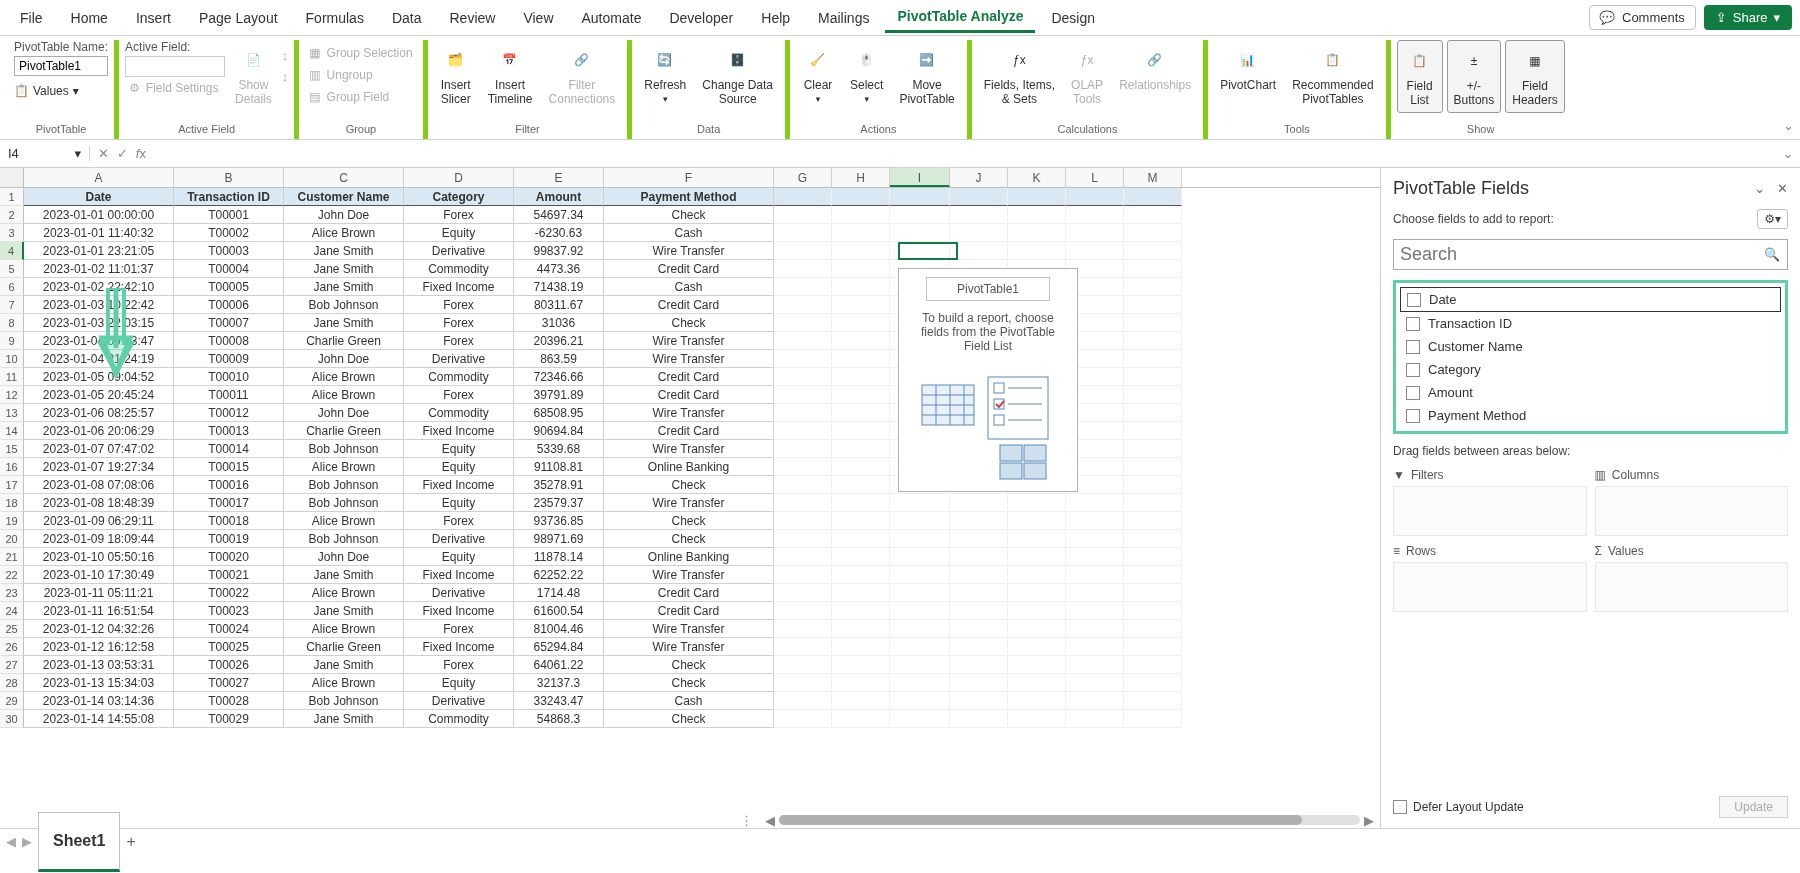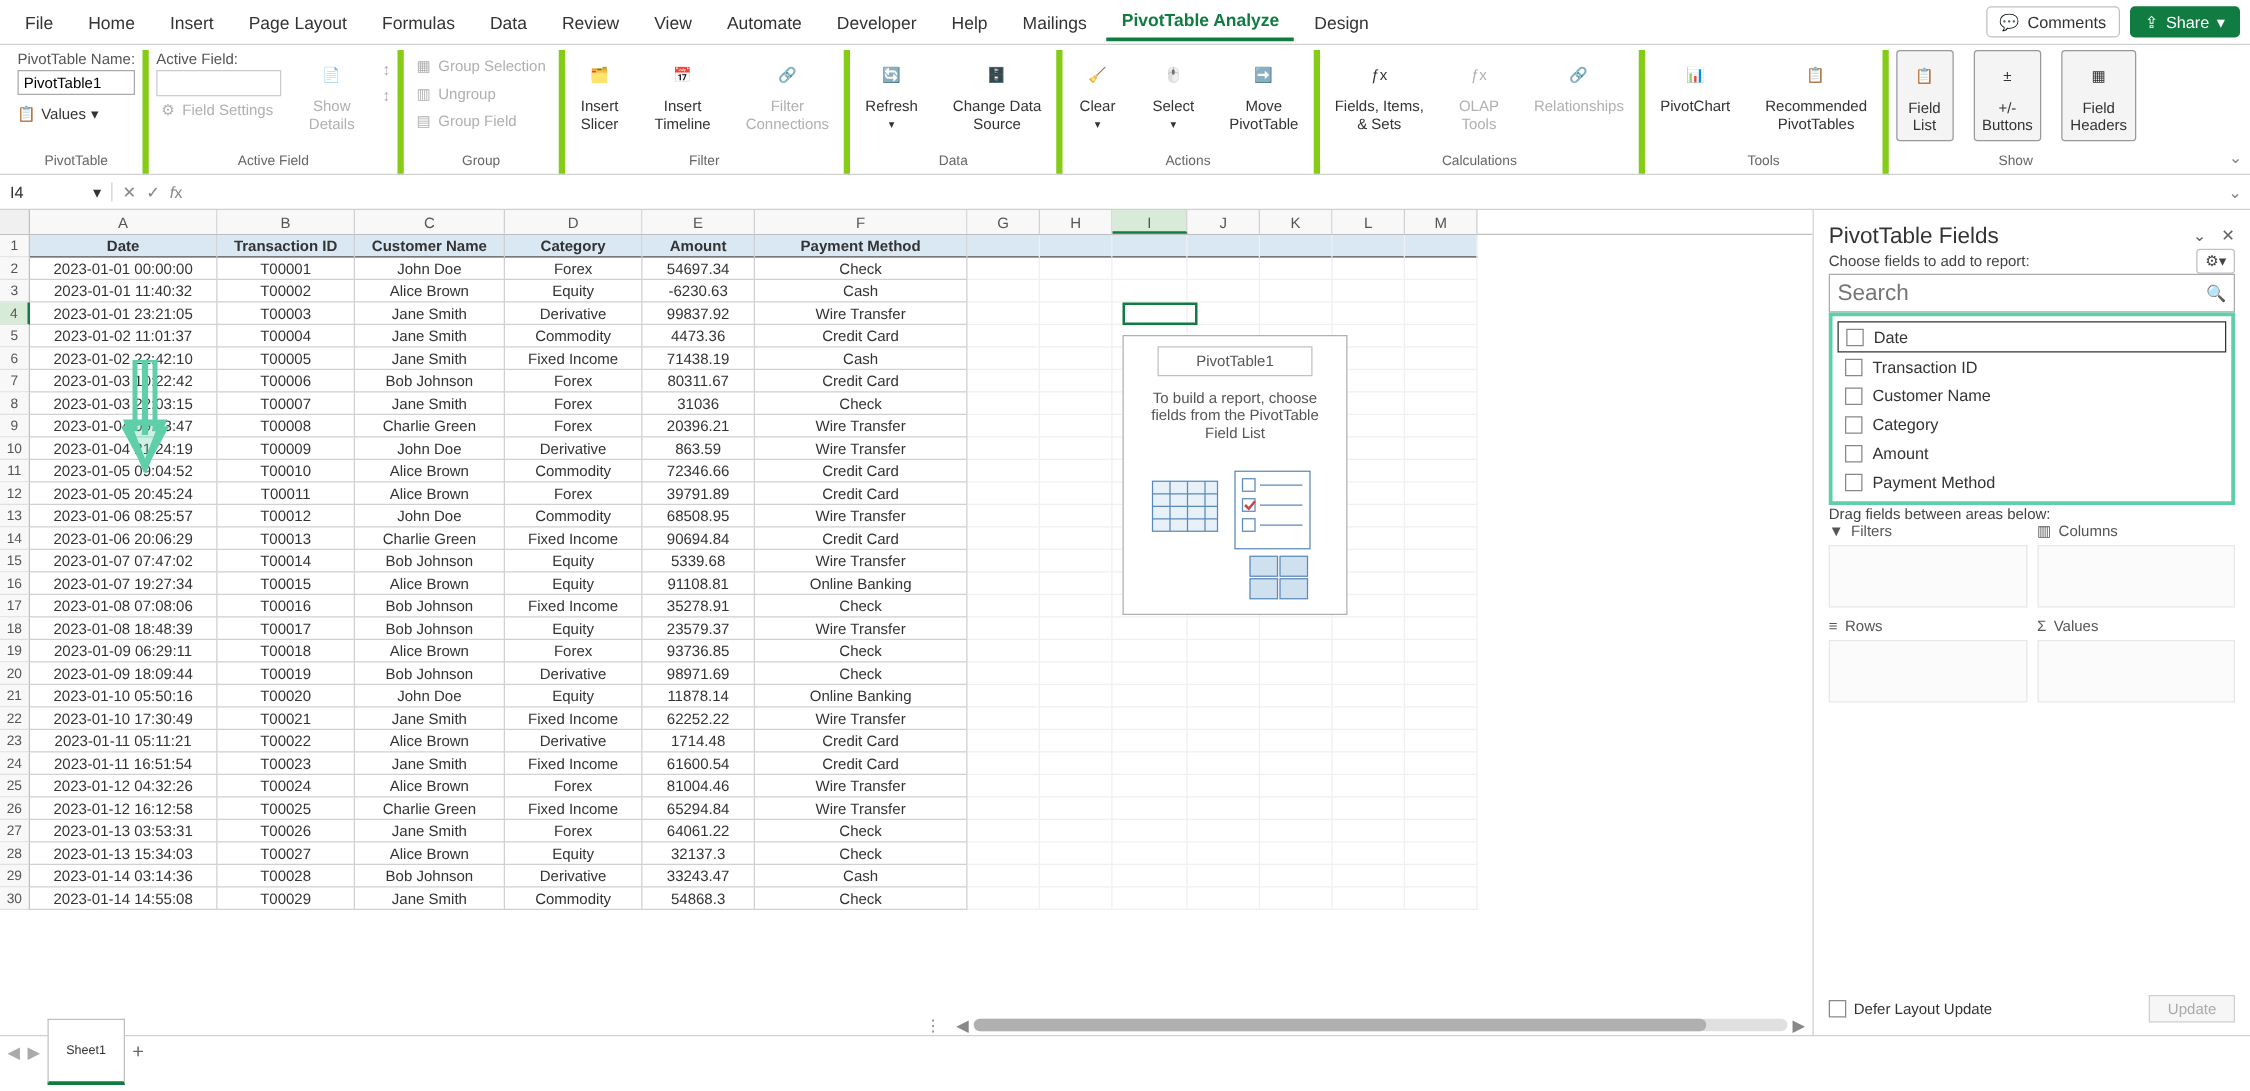--- a/index.html
+++ b/index.html
@@ -9,21 +9,21 @@
 .tabs { display: flex; align-items: center; height: 36px; border-bottom: 1px solid #d0d0d0; padding: 0 8px; gap: 4px; }
 .tab { padding: 6px 12px; cursor: pointer; font-size: 14px; }
 .tab.active { border-bottom: 3px solid #107c41; color: #107c41; font-weight: 600; }
 .tabs-right { margin-left: auto; display: flex; gap: 8px; }
 .comments-btn { border: 1px solid #c0c0c0; border-radius: 4px; padding: 4px 10px; display: flex; align-items: center; gap: 6px; }
 .share-btn { background: #107c41; color: #fff; border-radius: 4px; padding: 4px 12px; display: flex; align-items: center; gap: 6px; }
 
 
 .ribbon { display: flex; height: 104px; border-bottom: 1px solid #d0d0d0; background: #fff; padding: 4px 8px 0 8px; position: relative; }
 .group { display: flex; flex-direction: column; border-right: 5px solid #84cc16; padding: 0 6px; height: 100%; }
-.group-body { display: flex; flex: 1; align-items: flex-start; gap: 16px; }
+.group-body { display: flex; flex: 1; align-items: flex-start; gap: 4px; }
 .group-label { text-align: center; font-size: 11px; color: #666; padding: 2px 0 4px 0; }
 .small-label { font-size: 12px; color: #555; }
 .pt-name { font-size: 12px; }
 .pt-name input { width: 94px; font-size: 12px; padding: 2px 4px; border: 1px solid #aaa; margin-top: 2px; }
 .options-row { display: flex; align-items: center; gap: 4px; margin-top: 6px; font-size: 12px; }
 .dim { color: #b0b0b0; }
 .vbtn { display: flex; flex-direction: column; align-items: center; justify-content: flex-start; padding: 4px 6px; font-size: 12px; text-align: center; line-height: 1.2; gap: 2px; }
 .vbtn .ico { width: 32px; height: 32px; display: flex; align-items: center; justify-content: center; }
 .hbtn { display: flex; align-items: center; gap: 6px; font-size: 12px; padding: 2px 4px; }
 .vbtn.toggled { border: 1px solid #999; border-radius: 3px; background: #f4f4f4; }
@@ -58,25 +58,25 @@
 
 .active-cell-box { position: absolute; border: 2px solid #107c41; pointer-events: none; }
 
 
 .pivot-ph { position: absolute; border: 1px solid #b0b0b0; width: 180px; padding: 8px; text-align: center; font-size: 12px; color: #555; background: #fff; }
 .pivot-ph .ph-title { border: 1px solid #c0c0c0; padding: 4px 30px; margin: 0 auto 10px auto; display: inline-block; }
 .pivot-ph-img { margin-top: 20px; display: flex; justify-content: center; gap: 4px; }
 
 
 .sheet-tabs { display: flex; align-items: center; height: 26px; border-top: 1px solid #d0d0d0; padding: 0 6px; gap: 6px; }
-.sheet-tab { padding: 19px 14px; font-size: 10px; border: 1px solid transparent; }
+.sheet-tab { padding: 19px 14px; font-size: 16px; border: 1px solid transparent; font-weight: bold; }
 .sheet-tab.active { border: 1px solid #c0c0c0; border-bottom: 3px solid #107c41; background: #fff; }
 
 
-.pane { width: 350px; border-left: 1px solid #d0d0d0; padding: 10px 12px; display: flex; flex-direction: column; background: #fff; }
+.pane { width: 420px; border-left: 1px solid #d0d0d0; padding: 10px 12px; display: flex; flex-direction: column; gap: 10px; background: #fff; }
 .pane-header { display: flex; align-items: center; justify-content: space-between; }
 .pane-title { font-size: 18px; font-weight: 400; }
 .pane-sub { display: flex; align-items: center; justify-content: space-between; font-size: 12px; color: #444; }
 .gear { border: 1px solid #c0c0c0; padding: 2px 6px; border-radius: 3px; }
 .search { display: flex; align-items: center; border: 1px solid #aaa; padding: 4px 6px; gap: 6px; }
 .search input { flex: 1; border: none; outline: none; font-size: 18px; }
 .field-list { border: 3px solid #5ecfa9; padding: 4px; position: relative; }
 .field-item { display: flex; align-items: center; gap: 8px; padding: 4px 6px; font-size: 13px; }
 .field-item.sel { border: 1px solid #333; }
 .chk { width: 14px; height: 14px; border: 1px solid #888; }

